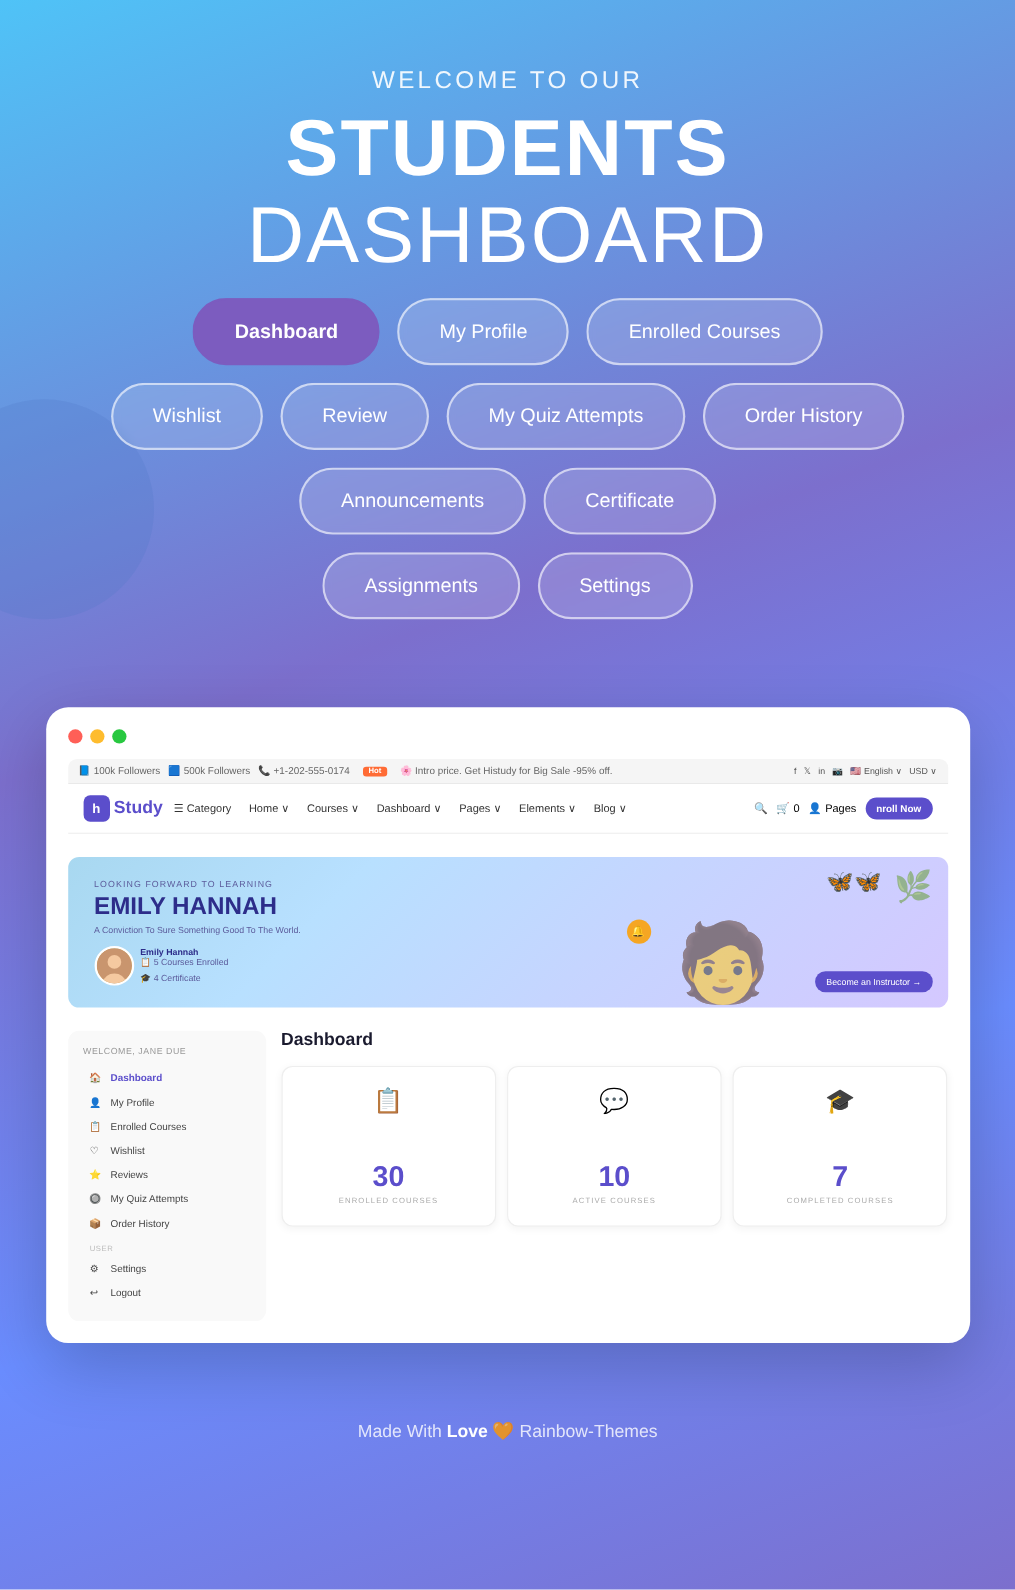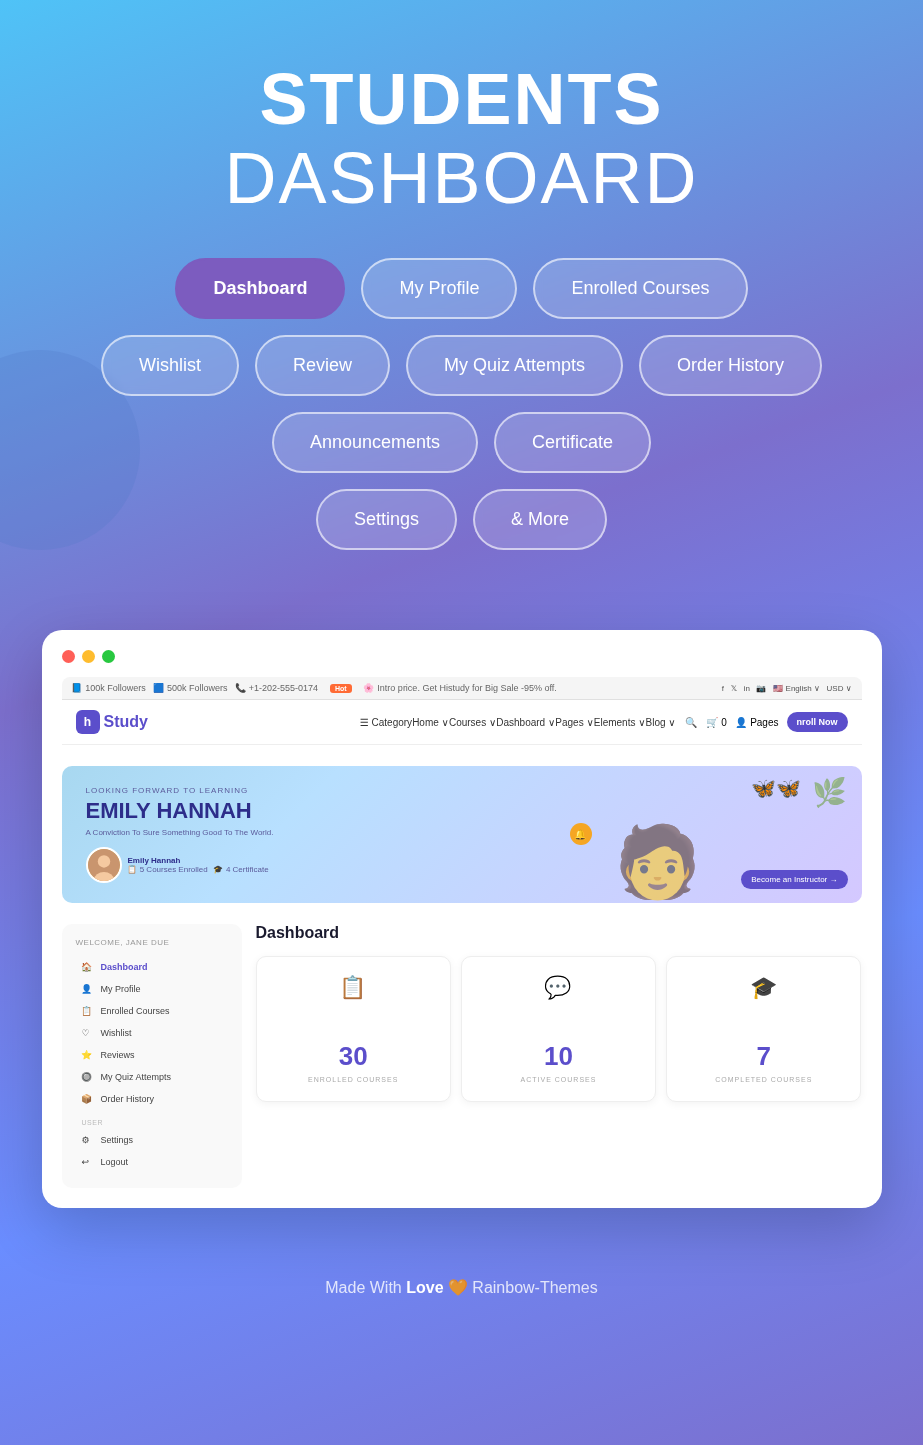--- a/index.html
+++ b/index.html
@@ -25,21 +25,21 @@
       color: rgba(255,255,255,0.9);
       letter-spacing: 3px;
       font-weight: 400;
       margin-bottom: 10px;
     }
     .hero-title {
       font-size: 72px;
       color: #fff;
       letter-spacing: 2px;
       line-height: 1.1;
-      margin-bottom: 40px;
+      margin-bottom: 17px;
     }
     .hero-title span.bold { font-weight: 900; }
     .hero-title span.light { font-weight: 300; }
 
     
     .nav-grid {
       display: flex;
       flex-direction: column;
       align-items: center;
       gap: 16px;
@@ -148,26 +148,25 @@
       border-radius: 6px;
       display: flex;
       align-items: center;
       justify-content: center;
       color: #fff;
       font-size: 12px;
       font-weight: 900;
     }
     .nav-items {
       display: flex;
-      gap: 0;
+      gap: 16px;
       font-size: 10px;
       color: #333;
       flex: 1;
       align-items: center;
-      justify-content: flex-end;
     }
     .nav-items span { cursor: pointer; }
     .nav-right {
       display: flex;
       align-items: center;
       gap: 8px;
       font-size: 10px;
     }
     .enroll-btn {
       background: #5b4ecb;
@@ -222,21 +221,21 @@
       background: linear-gradient(135deg, #c9a96e, #e8c97a);
       border: 2px solid #fff;
       display: flex;
       align-items: center;
       justify-content: center;
       overflow: hidden;
     }
     .avatar-svg { width: 36px; height: 36px; }
     .banner-user-info { font-size: 8px; }
     .banner-user-name { font-weight: 700; color: #2d2d8a; }
-    .banner-user-stats { color: #5b5b9b; display: flex; gap: 6px; }
+    .banner-user-stats { color: #5b5b9b; display: flex; gap: 6px; flex-direction: column; }
     .banner-cta {
       position: absolute;
       bottom: 14px;
       right: 14px;
       background: #5b4ecb;
       color: #fff;
       padding: 5px 10px;
       border-radius: 20px;
       font-size: 8px;
       font-weight: 400;
@@ -364,20 +363,21 @@
       border-radius: 50%;
       background: rgba(80, 120, 200, 0.25);
       pointer-events: none;
     }
   </style>
 </head>
 <body>
 
 <div class="hero" style="position:relative;">
   <div class="deco-circle"></div>
+  <p class="hero-subtitle">WELCOME TO OUR</p>
   <h1 class="hero-title">
     <span class="bold">STUDENTS</span><span class="light"> DASHBOARD</span>
   </h1>
 
   <div class="nav-grid">
     <div class="nav-row">
       <button class="nav-btn active">Dashboard</button>
       <button class="nav-btn">My Profile</button>
       <button class="nav-btn">Enrolled Courses</button>
     </div>
@@ -385,22 +385,22 @@
       <button class="nav-btn">Wishlist</button>
       <button class="nav-btn">Review</button>
       <button class="nav-btn">My Quiz Attempts</button>
       <button class="nav-btn">Order History</button>
     </div>
     <div class="nav-row">
       <button class="nav-btn">Announcements</button>
       <button class="nav-btn">Certificate</button>
     </div>
     <div class="nav-row">
+      <button class="nav-btn">Assignments</button>
       <button class="nav-btn">Settings</button>
-      <button class="nav-btn">&amp; More</button>
     </div>
   </div>
 </div>
 
 <div class="preview-card">
 
   <div class="window-controls">
     <div class="dot dot-red"></div>
     <div class="dot dot-yellow"></div>
     <div class="dot dot-green"></div>

